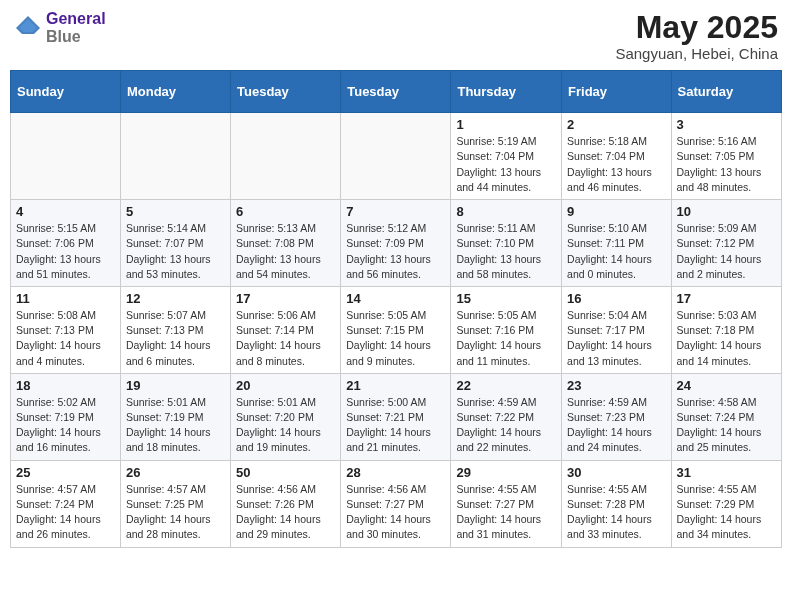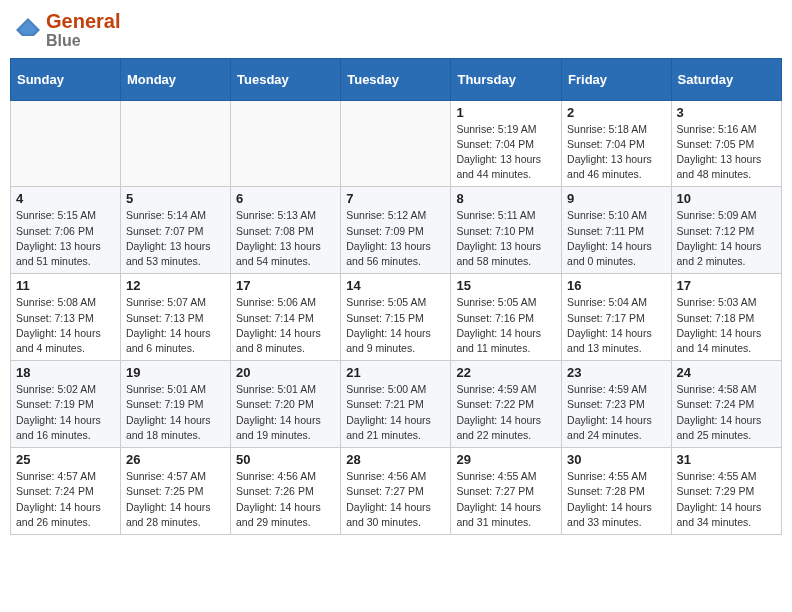--- a/index.html
+++ b/index.html
@@ -21,23 +21,23 @@
       display: flex;
       align-items: center;
       gap: 4px;
     }
     .logo-text {
       display: flex;
       flex-direction: column;
       line-height: 1.1;
     }
     .logo-general {
-      font-size: 20px;
-      font-weight: bold;
-      color: #c2410c;
+      font-size: 16px;
+      font-weight: bold;
+      color: #4c1d95;
     }
     .logo-blue {
       font-size: 16px;
       font-weight: bold;
       color: #737373;
     }
     .logo-icon {
       width: 28px;
       height: 28px;
     }
@@ -110,20 +110,22 @@
     <svg class="logo-icon" viewBox="0 0 28 28" xmlns="http://www.w3.org/2000/svg">
       <polygon points="14,2 26,14 20,20 8,20 2,14" fill="#2a6db5" opacity="0.85"></polygon>
       <polygon points="14,5 23,14 18,18 10,18 5,14" fill="#5599dd" opacity="0.7"></polygon>
     </svg>
     <div class="logo-text">
       <span class="logo-general">General</span>
       <span class="logo-blue">Blue</span>
     </div>
   </div>
   <div class="title-block">
+    <div class="month-title">May 2025</div>
+    <div class="location-title">Sangyuan, Hebei, China</div>
   </div>
 </div>
 
 <table class="calendar">
   <thead>
     <tr>
     <th>Sunday</th>
         <th>Monday</th>
         <th>Tuesday</th>
         <th>Tuesday</th>

